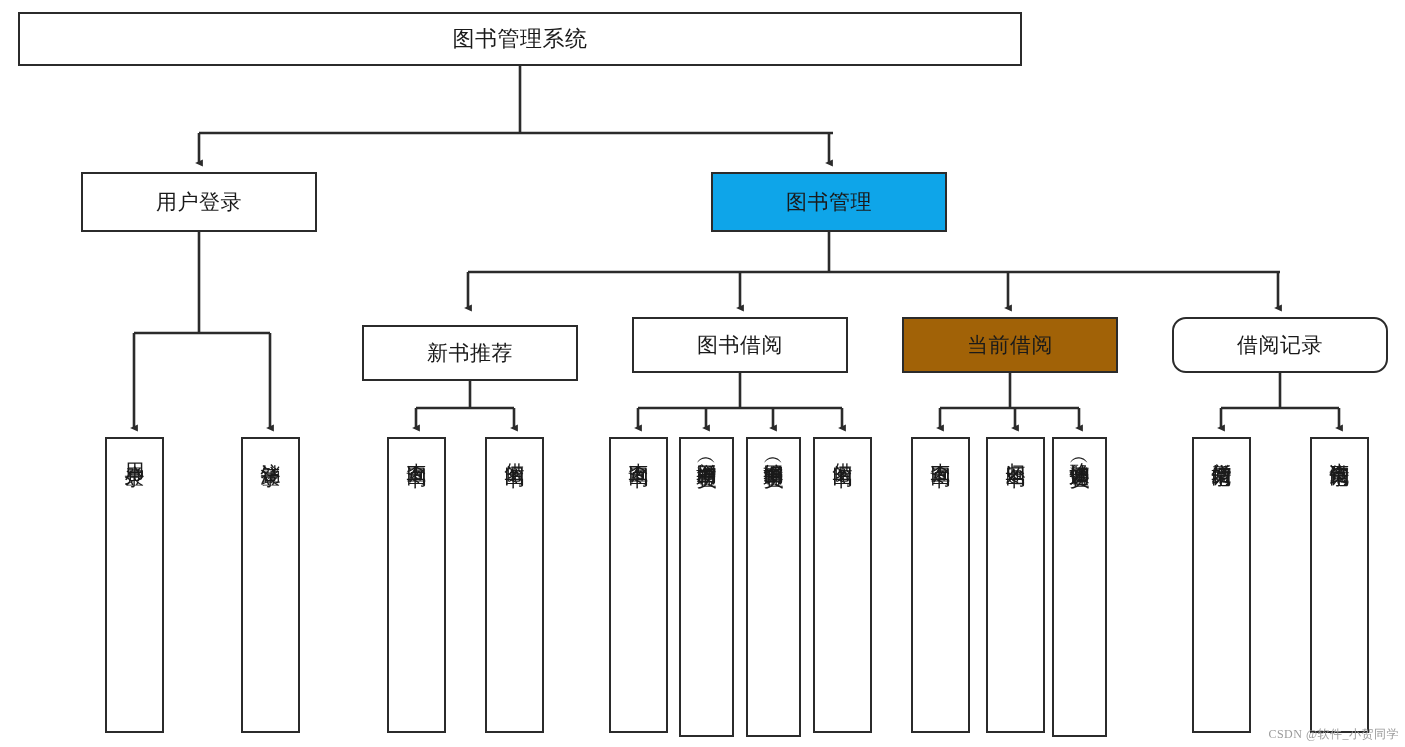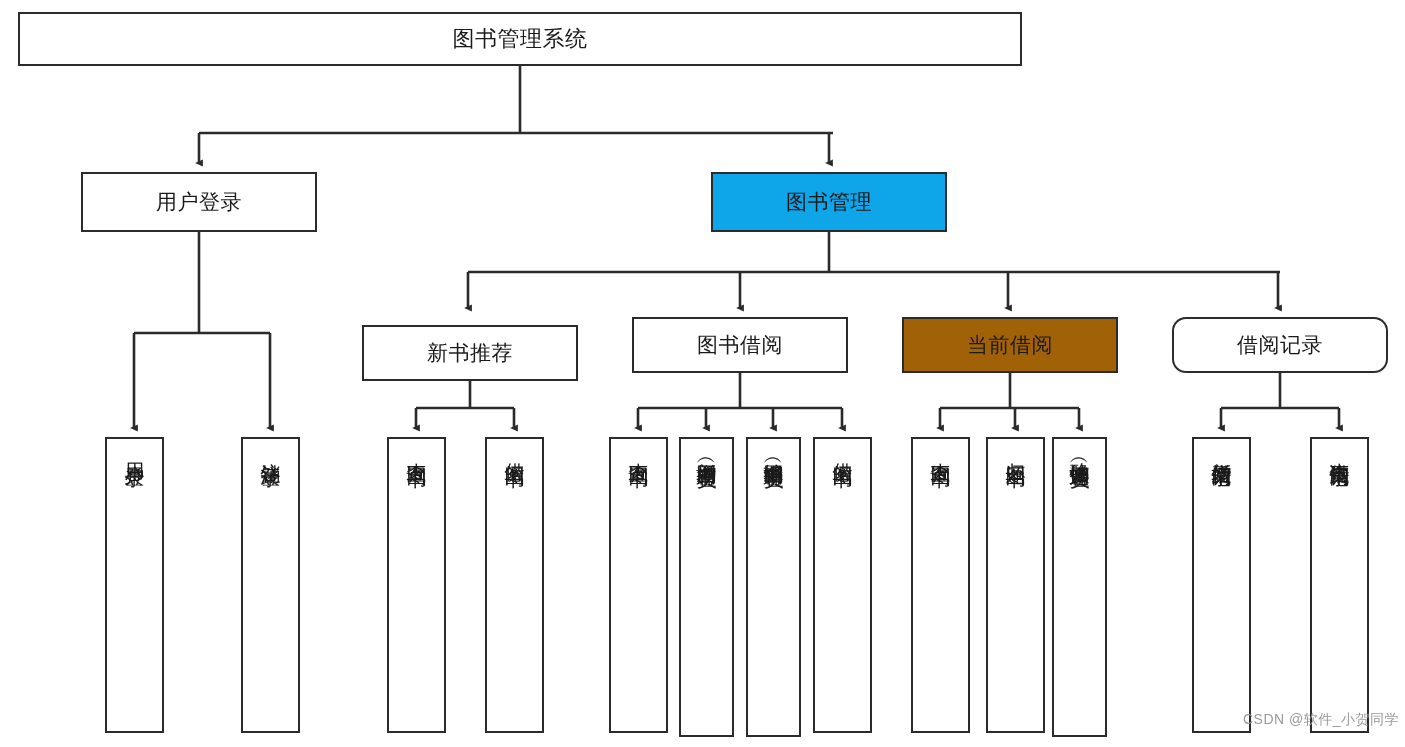--- a/index.html
+++ b/index.html
@@ -64,26 +64,26 @@
     line-height: 1.05;
     letter-spacing: 2px;
     white-space: nowrap;
   }
   .node.vert.tall-text .node-label {
     letter-spacing: 1px;
   }
   #watermark {
     position: absolute;
     right: 6px;
-    bottom: 18px;
-    font-size: 14px;
+    bottom: 4px;
+    font-size: 12px;
     color: #9a9a9a;
     letter-spacing: 0.5px;
     white-space: nowrap;
-    font-family: Liberation Sans, sans-serif;
+    font-family: Liberation Serif, serif;
   }
 </style>
 </head>
 <body>
 
 <div id="diagram-root">
 
   <svg id="edge-layer" viewBox="0 0 1405 747" width="1405" height="747" xmlns="http://www.w3.org/2000/svg">
     <defs>
       <marker id="arrowhead" markerWidth="9" markerHeight="9" refX="4.2" refY="4.3" orient="auto" markerUnits="userSpaceOnUse">

